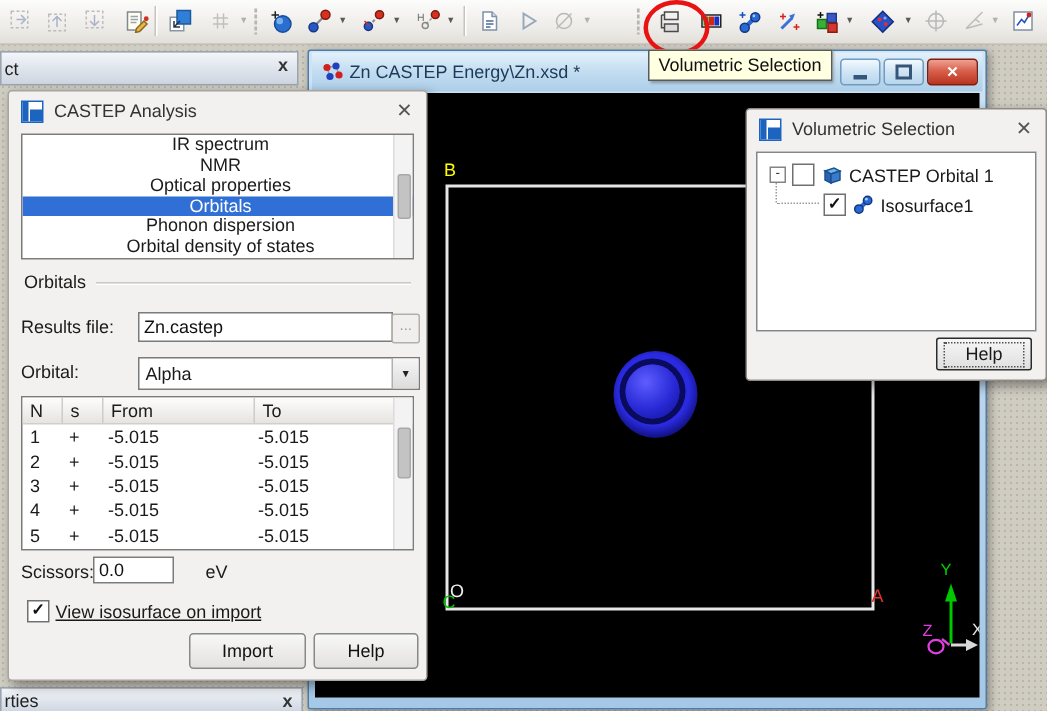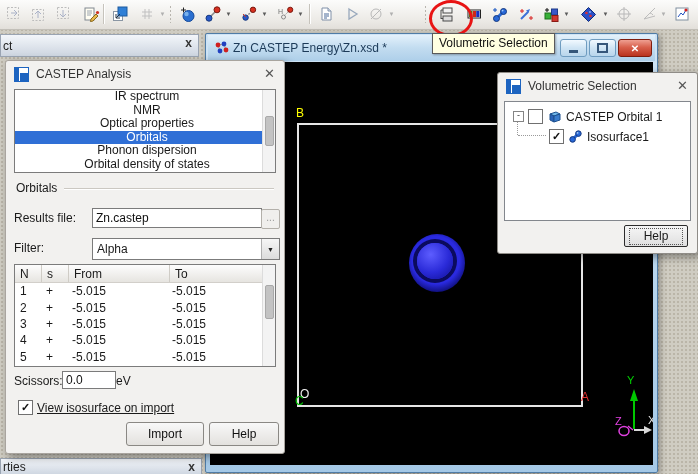--- a/index.html
+++ b/index.html
@@ -376,21 +376,21 @@
         </div>
     </div>
 
     <div id="group-label">Orbitals</div>
     <div id="group-line"></div>
 
     <div class="flabel" style="top:150px">Results file:</div>
     <input id="results-input" class="tinput" value="Zn.castep" style="">
     <div id="browse-btn">...</div>
 
-    <div class="flabel" style="top:180px">Filter:</div>
+    <div class="flabel" style="top:180px">Orbital:</div>
     <div id="filter-combo">
       <span id="filter-value">Alpha</span>
       <span id="filter-arrow">▼</span>
     </div>
 
     <div id="otable">
       <div class="thead">
         <span class="hc cN">N</span>
         <span class="hc cS">s</span>
         <span class="hc cF">From</span>
@@ -426,21 +426,21 @@
         <span class="cF">-5.015</span>
         <span class="cT">-5.015</span>
       </div>
       <div class="vscroll">
           <div class="vthumb" style="top:20px;height:32px;"></div>
         </div>
     </div>
 
     <div class="flabel" style="top:313px">Scissors:</div>
     <input id="scissors-input" class="tinput" value="0.0" style="">
-    <div class="flabel" style="left:110px;top:313px">eV</div>
+    <div class="flabel" style="left:131px;top:313px">eV</div>
 
     <div id="view-cb" class="cbox">✓</div>
     <div id="view-cb-label">View isosurface on import</div>
 
     <div id="import-btn" class="pushbtn">Import</div>
     <div id="dlg-help-btn" class="pushbtn">Help</div>
   </div>
 
   <div id="volsel">
     <div id="volsel-titlebar">

